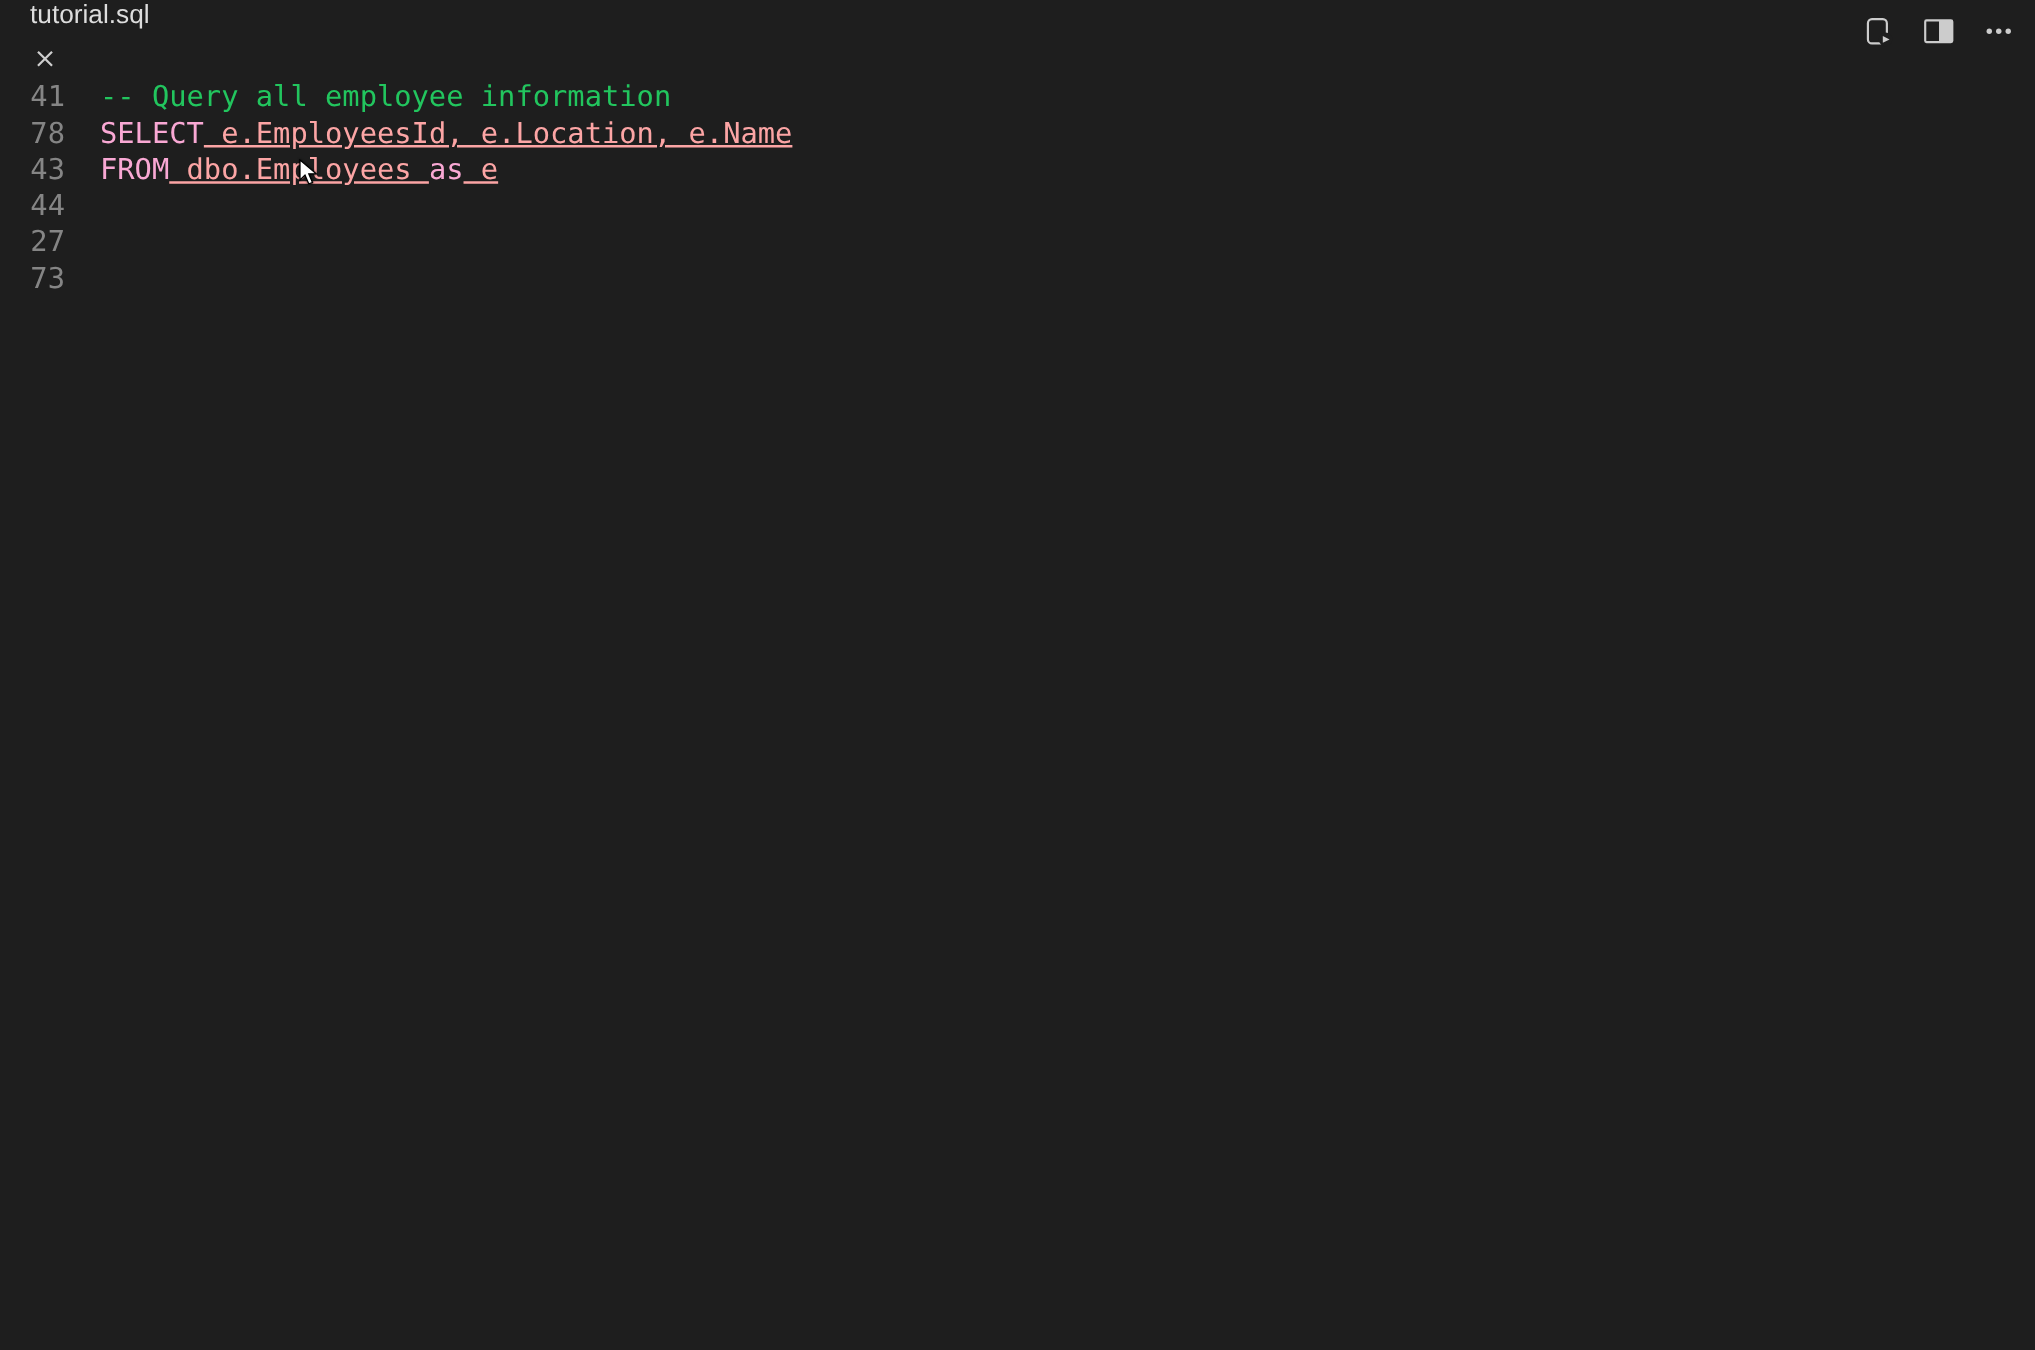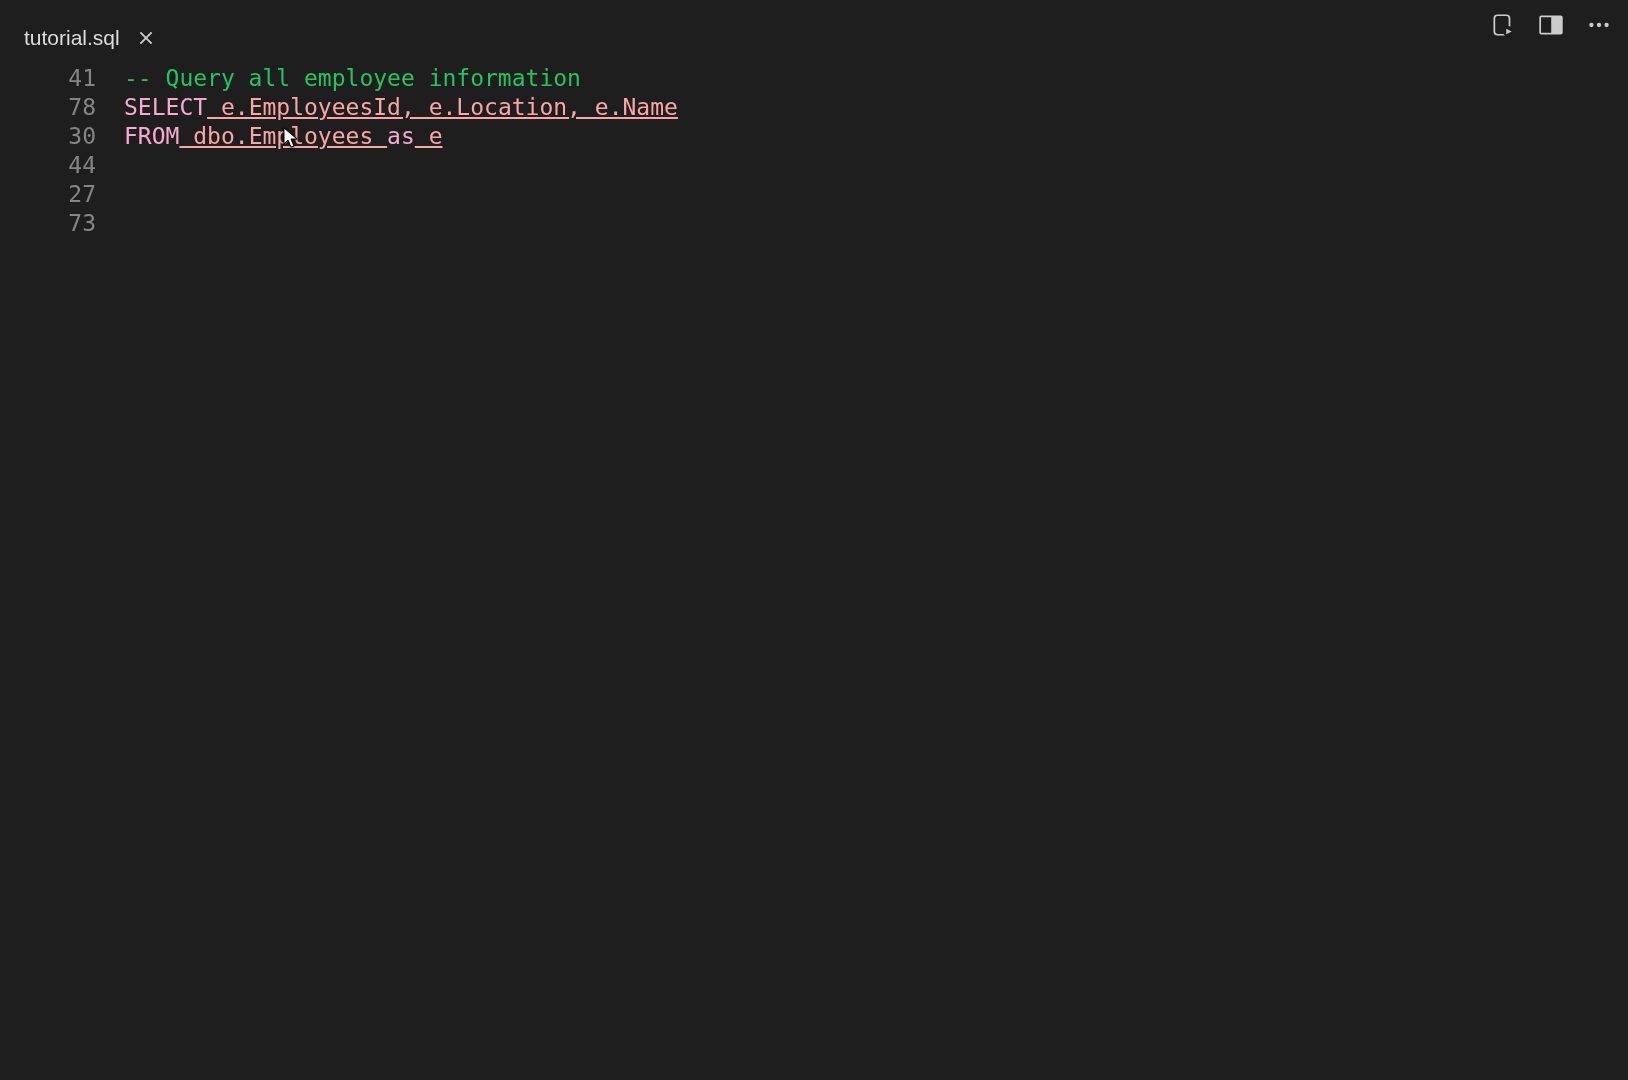--- a/index.html
+++ b/index.html
@@ -22,25 +22,26 @@
     background: #1e1e1e;
     padding: 0 4px;
   }
   .tab-group-left {
     display: flex;
     align-items: center;
     flex: 1;
   }
   .tab {
     display: flex;
-    align-items: flex-end;
+    align-items: flex-start;
     height: 50px;
     padding: 0 10px 0 20px;
     background: #1e1e1e;
     gap: 14px;
+    flex-direction: column;
   }
   .tab-label {
     color: #dddddd;
     font-size: 21px;
     font-weight: 400;
   }
   .tab-close {
     width: 24px;
     height: 24px;
     display: flex;
@@ -79,21 +80,20 @@
     font-size: 23px;
     line-height: 29px;
     padding-top: 14px;
   }
   .gutter {
     width: 80px;
     text-align: right;
     padding-right: 28px;
     color: #858585;
     user-select: none;
-    margin-left: 44px;
   }
   .gutter-line {
     height: 29px;
   }
   .code {
     flex: 1;
     color: #cccccc;
     white-space: pre;
   }
   .code-line {
@@ -151,21 +151,21 @@
         <circle cx="19" cy="12" r="2"></circle>
       </svg>
     </span>
   </div>
 </div>
 
 <div class="editor-area">
   <div class="gutter" id="gutter">
       <div class="gutter-line">41</div>
       <div class="gutter-line">78</div>
-      <div class="gutter-line">30</div>
+      <div class="gutter-line">43</div>
       <div class="gutter-line">44</div>
       <div class="gutter-line">27</div>
       <div class="gutter-line">73</div>
     </div>
   <div class="code" id="code"><div class="code-line"><span class="tok-comment">-- Query all employee information</span></div><div class="code-line"><span class="tok-keyword">SELECT</span><span class="tok-ident"> e.EmployeesId, e.Location, e.Name</span></div><div class="code-line"><span class="tok-keyword">FROM</span><span class="tok-ident"> dbo.Employees </span><span class="tok-keyword">as</span><span class="tok-ident"> e</span><span class="cursor-pointer-overlay"><svg viewBox="0 0 20 24">
             <path d="M2 2 L2 18 L6 14 L9 21 L12 20 L9 13 L15 13 Z" fill="#ffffff" stroke="#000" stroke-width="1"></path>
           </svg></span></div><div class="code-line"><span class="tok-ident"></span></div><div class="code-line"><span class="tok-ident"></span></div></div>
 </div>
 
 </body></html>

